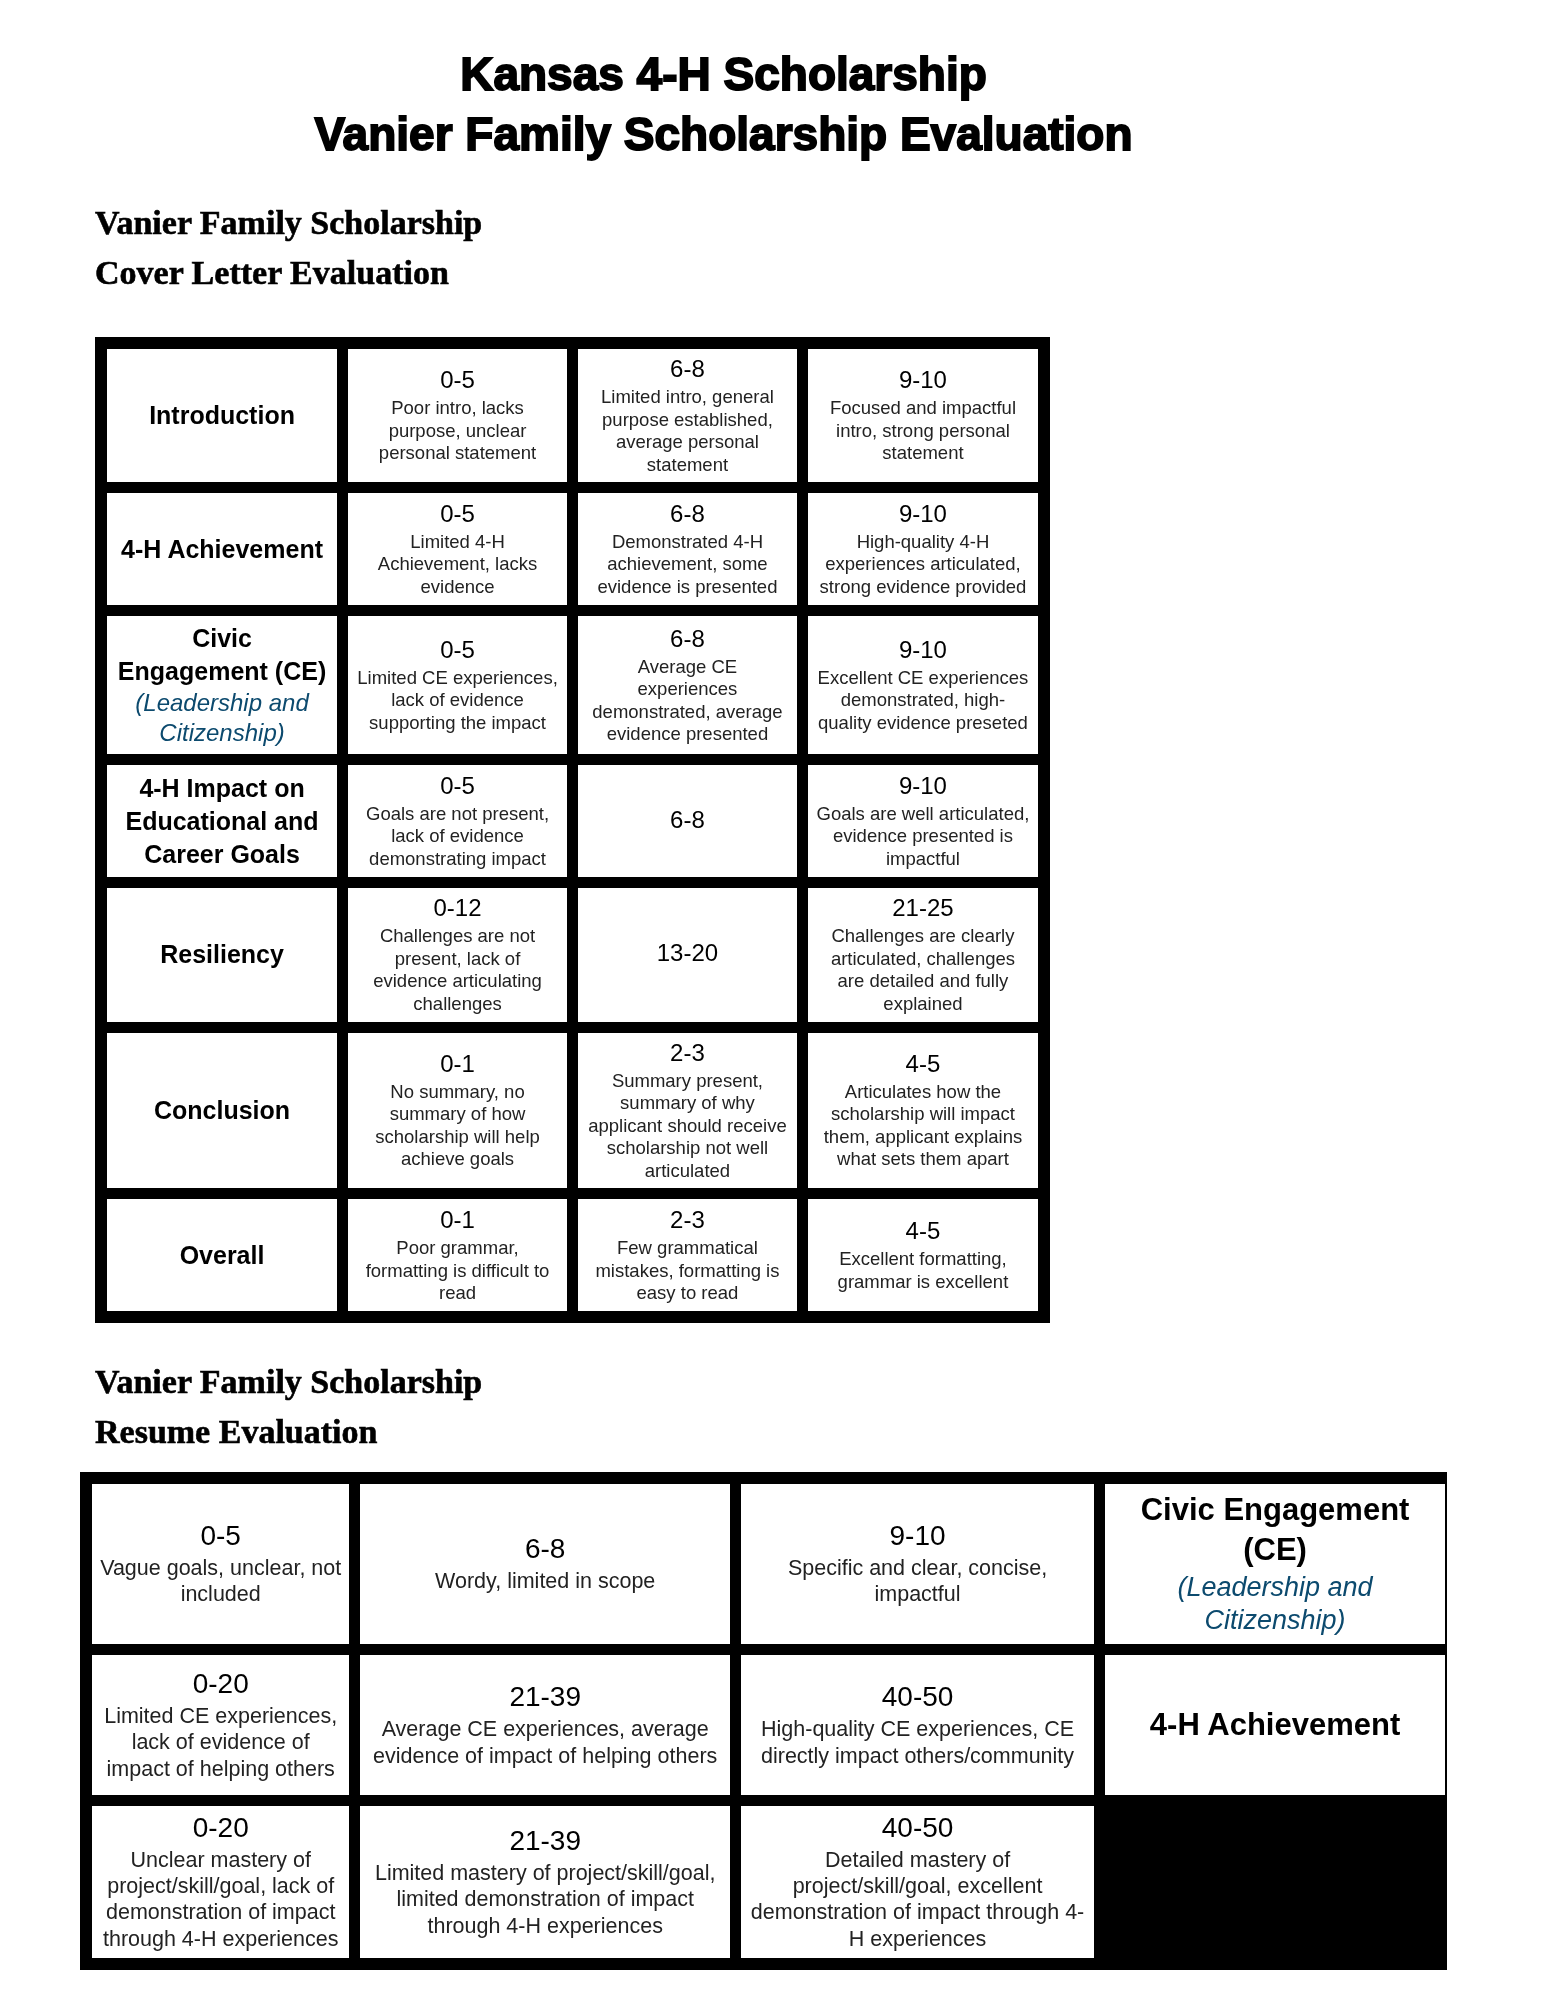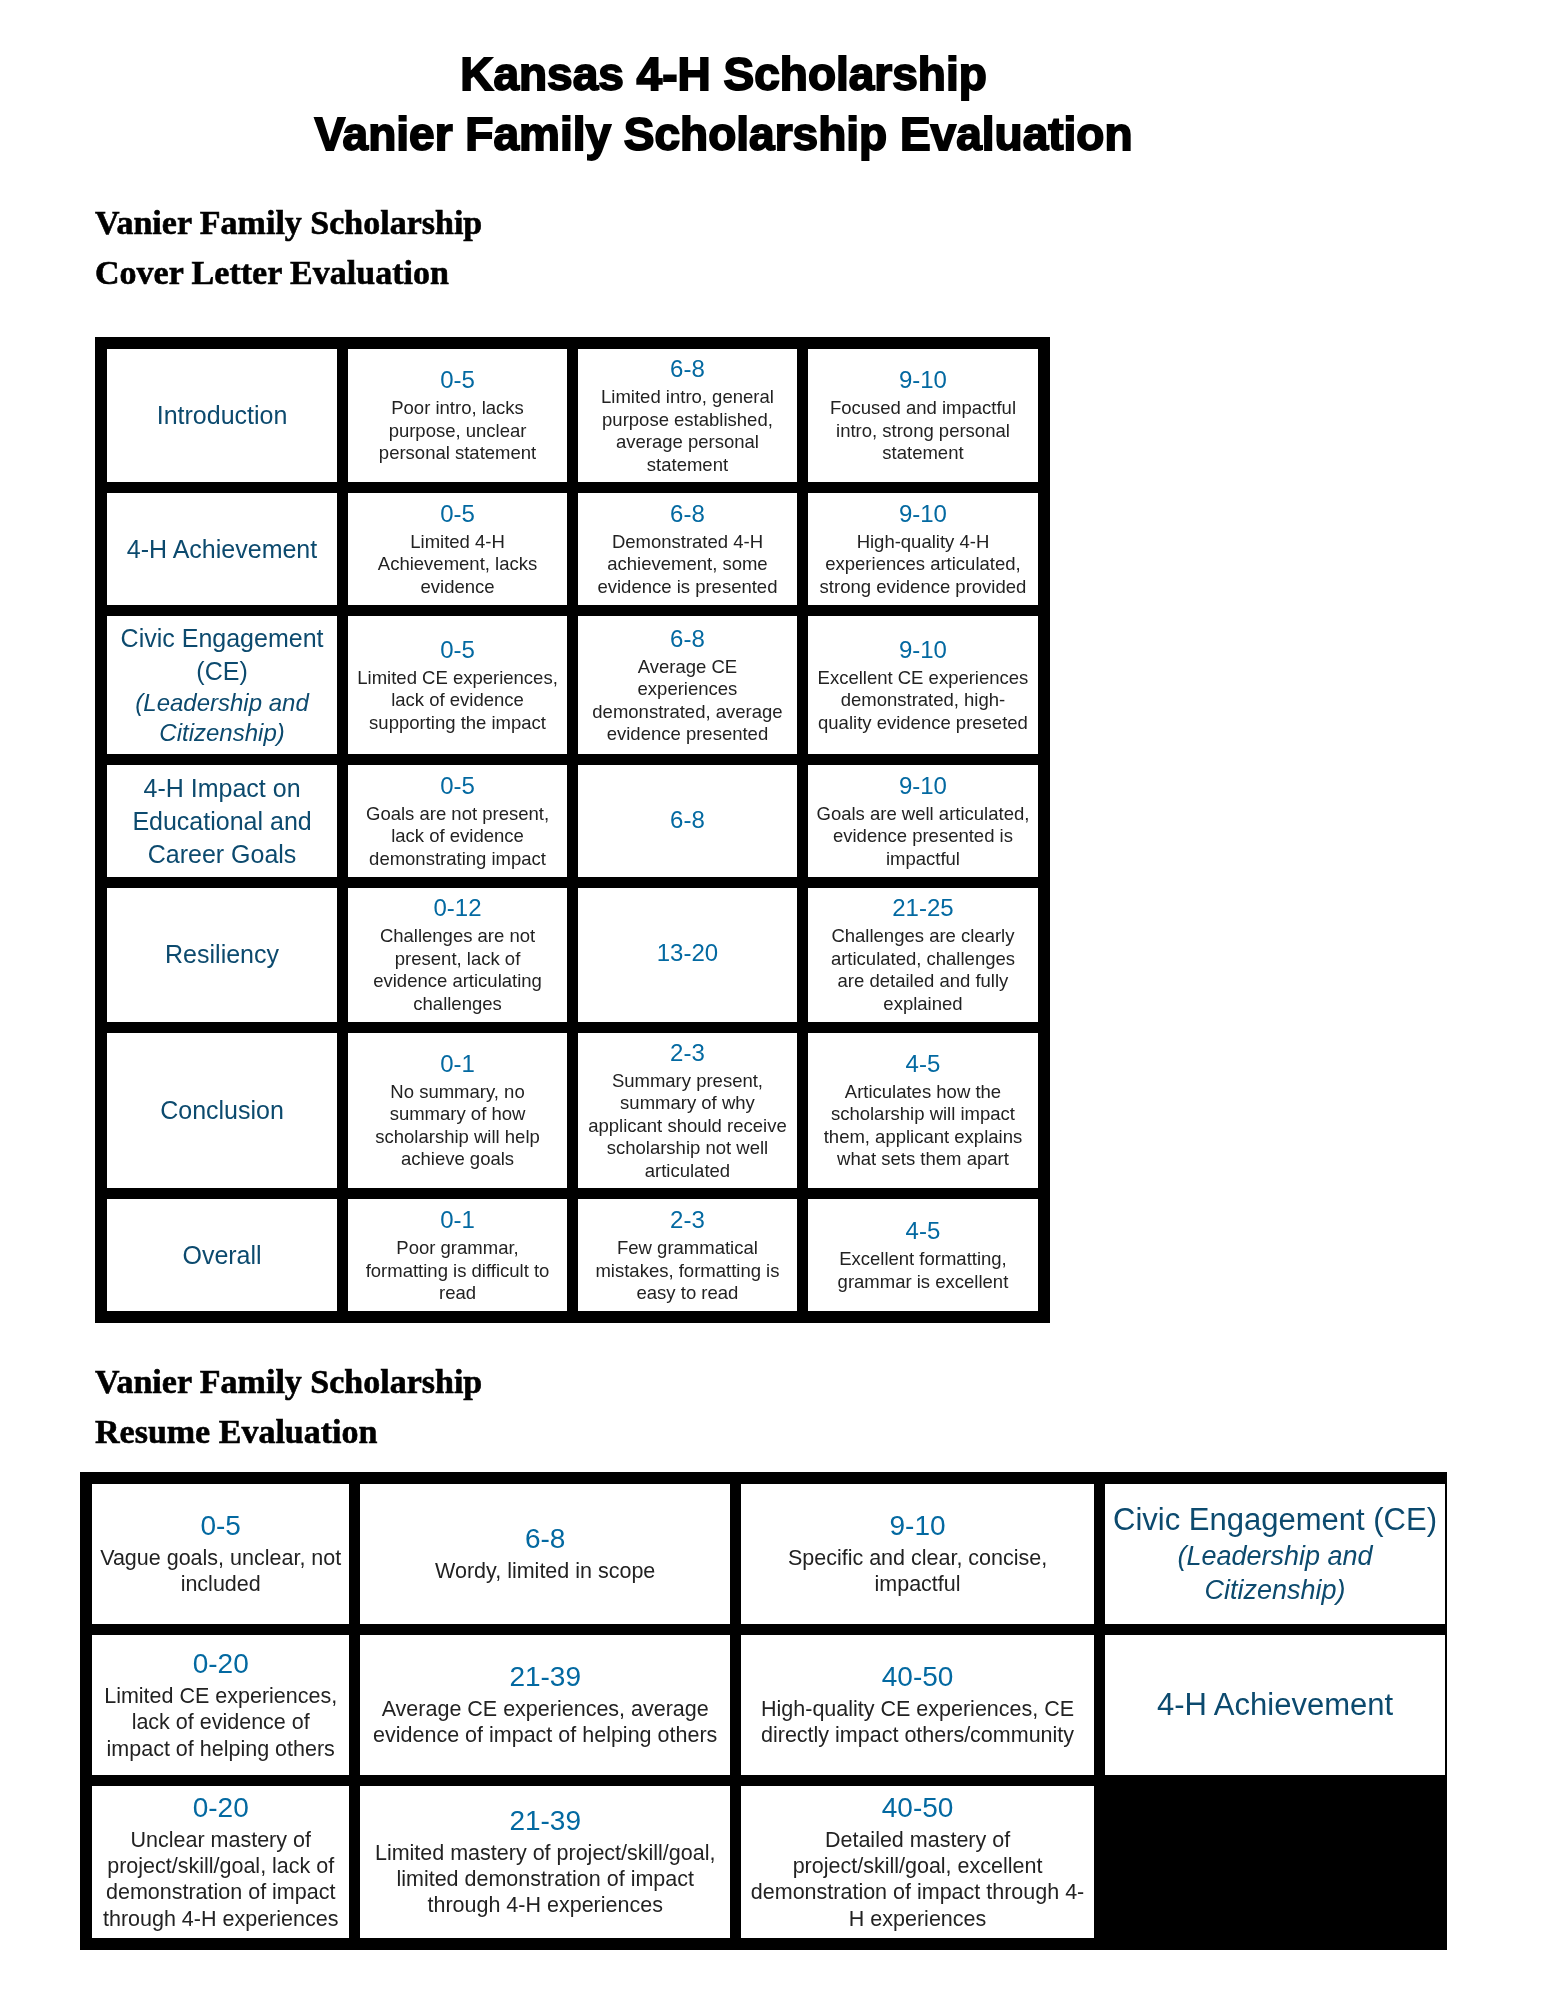--- a/index.html
+++ b/index.html
@@ -64,34 +64,34 @@
     background: #fff;
     display: flex;
     flex-direction: column;
     align-items: center;
     justify-content: center;
     text-align: center;
     padding: 6px 8px;
     box-sizing: border-box;
   }
   .crit-label {
-    font-weight: normal;
+    font-weight: bold;
     font-size: 25px;
     line-height: 1.32;
-    color: #0c4a6e;
+    color: #000000;
   }
   .crit-note {
     font-style: italic;
     font-size: 24px;
     line-height: 1.25;
     color: #0c4a6e;
   }
   .score {
     font-size: 24px;
-    color: #0369a1;
+    color: #000000;
     margin-bottom: 3px;
   }
   .desc {
     font-size: 18.5px;
     line-height: 1.22;
     color: #222;
   }
   
   #resume-table .crit-label { font-size: 31px; line-height: 1.3; }
   #resume-table .crit-note  { font-size: 27px; }

